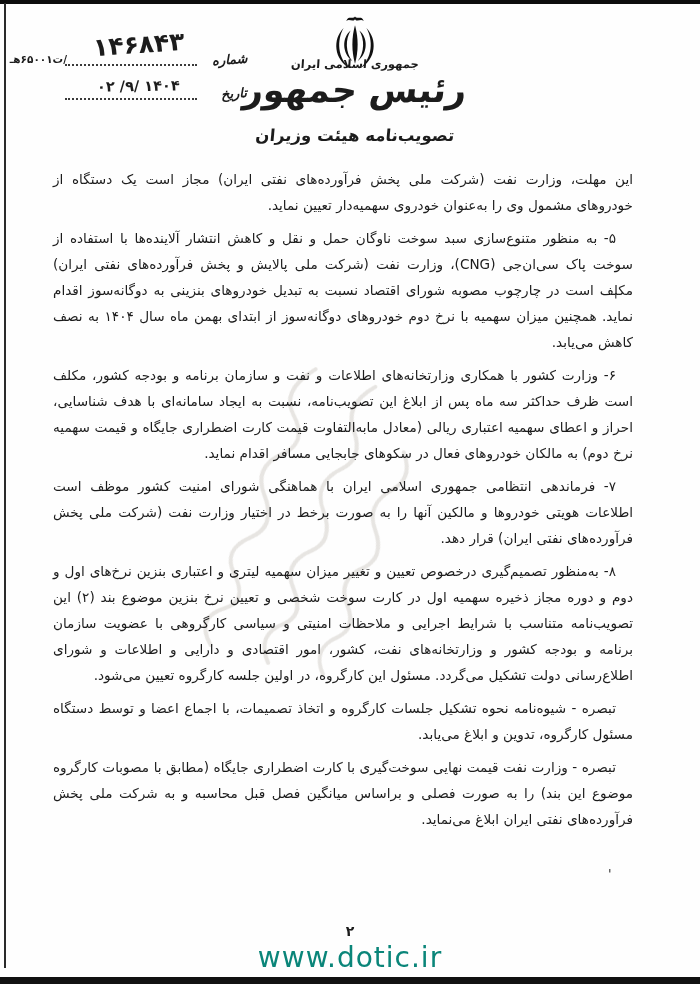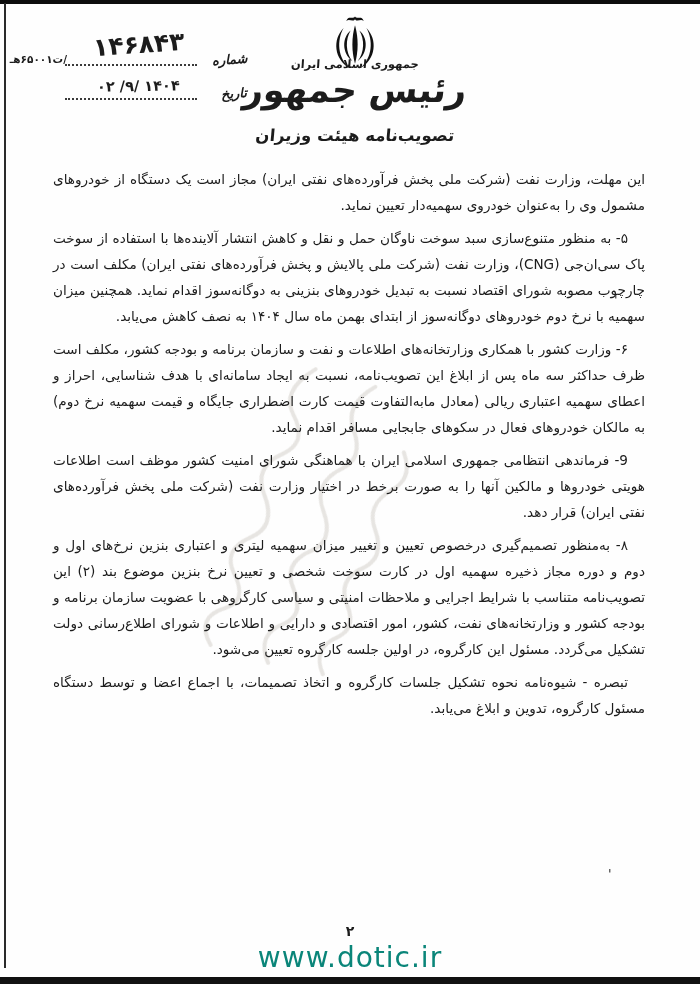--- a/index.html
+++ b/index.html
@@ -33,21 +33,21 @@
     transform:rotate(-4deg);letter-spacing:2px;}
   .hand-date{position:absolute;right:75px;top:4px;font-size:14.5px;font-weight:bold;
     transform:rotate(-1deg);letter-spacing:1px;white-space:nowrap;}
 
   
   .bodytext{
     position:absolute; right:55px; top:166px; width:592px;
     direction:rtl; text-align:justify;
     font-size:13.6px; line-height:26px; font-weight:500;
   }
-  .bodytext p{margin:0 0 7px 0;}
+  .bodytext p{margin:0 12px 7px 0;}
   .bodytext p.indent{text-indent:17px;}
 
   
   .watermark{position:absolute;left:150px;top:430px;width:330px;height:180px;
     transform:rotate(-68deg);opacity:.30;filter:blur(.6px);pointer-events:none;}
 
   .speck{position:absolute;font-size:13px;color:#333;}
 
   
   .page-num{position:absolute;left:0;top:923px;width:700px;text-align:center;
@@ -100,23 +100,24 @@
         <path d="M15,100 q22,-22 42,0 q16,16 36,-4 q20,-20 42,2 q18,18 42,-4 q22,-20 46,2 q18,16 40,-4 q20,-18 48,4"></path>
         <path d="M25,155 q20,-20 40,0 q16,14 34,-4 q20,-18 40,2 q18,16 40,-4 q20,-18 44,2 q18,14 38,-4"></path>
       </g>
     </svg>
   </div>
 
   <div class="bodytext">
     <p>این مهلت، وزارت نفت (شرکت ملی پخش فرآورده‌های نفتی ایران) مجاز است یک دستگاه از خودروهای مشمول وی را به‌عنوان خودروی سهمیه‌دار تعیین نماید.</p>
     <p class="indent">۵- به منظور متنوع‌سازی سبد سوخت ناوگان حمل و نقل و کاهش انتشار آلاینده‌ها با استفاده از سوخت پاک سی‌ان‌جی (CNG)، وزارت نفت (شرکت ملی پالایش و پخش فرآورده‌های نفتی ایران) مکلف است در چارچوب مصوبه شورای اقتصاد نسبت به تبدیل خودروهای بنزینی به دوگانه‌سوز اقدام نماید. همچنین میزان سهمیه با نرخ دوم خودروهای دوگانه‌سوز از ابتدای بهمن ماه سال ۱۴۰۴ به نصف کاهش می‌یابد.</p>
     <p class="indent">۶- وزارت کشور با همکاری وزارتخانه‌های اطلاعات و نفت و سازمان برنامه و بودجه کشور، مکلف است ظرف حداکثر سه ماه پس از ابلاغ این تصویب‌نامه، نسبت به ایجاد سامانه‌ای با هدف شناسایی، احراز و اعطای سهمیه اعتباری ریالی (معادل مابه‌التفاوت قیمت کارت اضطراری جایگاه و قیمت سهمیه نرخ دوم) به مالکان خودروهای فعال در سکوهای جابجایی مسافر اقدام نماید.</p>
-    <p class="indent">9- فرماندهی انتظامی جمهوری اسلامی ایران با هماهنگی شورای امنیت کشور موظف است اطلاعات هویتی خودروها و مالکین آنها را به صورت برخط در اختیار وزارت نفت (شرکت ملی پخش فرآورده‌های نفتی ایران) قرار دهد.</p>
+    <p class="indent">۷- فرماندهی انتظامی جمهوری اسلامی ایران با هماهنگی شورای امنیت کشور موظف است اطلاعات هویتی خودروها و مالکین آنها را به صورت برخط در اختیار وزارت نفت (شرکت ملی پخش فرآورده‌های نفتی ایران) قرار دهد.</p>
     <p class="indent">۸- به‌منظور تصمیم‌گیری درخصوص تعیین و تغییر میزان سهمیه لیتری و اعتباری بنزین نرخ‌های اول و دوم و دوره مجاز ذخیره سهمیه اول در کارت سوخت شخصی و تعیین نرخ بنزین موضوع بند (۲) این تصویب‌نامه متناسب با شرایط اجرایی و ملاحظات امنیتی و سیاسی کارگروهی با عضویت سازمان برنامه و بودجه کشور و وزارتخانه‌های نفت، کشور، امور اقتصادی و دارایی و اطلاعات و شورای اطلاع‌رسانی دولت تشکیل می‌گردد. مسئول این کارگروه، در اولین جلسه کارگروه تعیین می‌شود.</p>
     <p class="indent">تبصره - شیوه‌نامه نحوه تشکیل جلسات کارگروه و اتخاذ تصمیمات، با اجماع اعضا و توسط دستگاه مسئول کارگروه، تدوین و ابلاغ می‌یابد.</p>
+    <p class="indent">تبصره - وزارت نفت قیمت نهایی سوخت‌گیری با کارت اضطراری جایگاه (مطابق با مصوبات کارگروه موضوع این بند) را به صورت فصلی و براساس میانگین فصل قبل محاسبه و به شرکت ملی پخش فرآورده‌های نفتی ایران ابلاغ می‌نماید.</p>
   </div>
 
   <div class="speck" style="left:614px;top:292px;">'</div>
   <div class="speck" style="left:608px;top:866px;">'</div>
 
   <div class="page-num">۲</div>
   <a href="#" class="footer-url">www.dotic.ir</a>
 
 </div>
 

